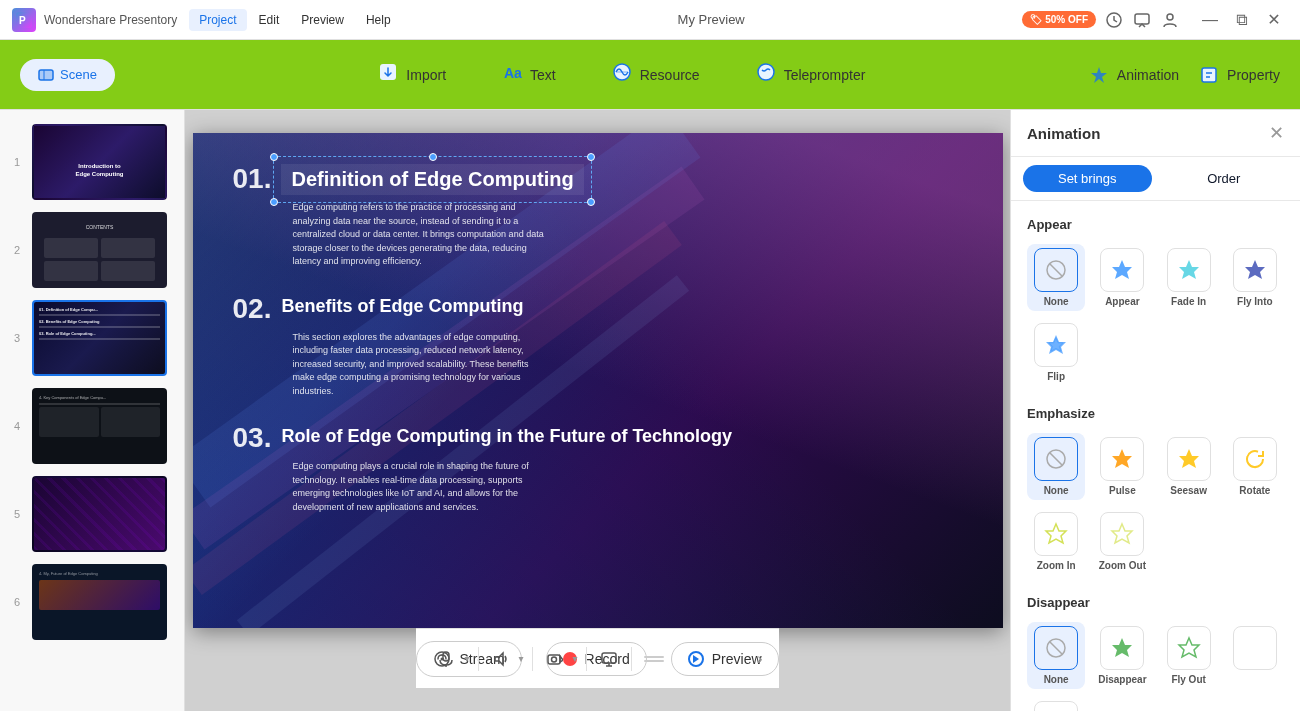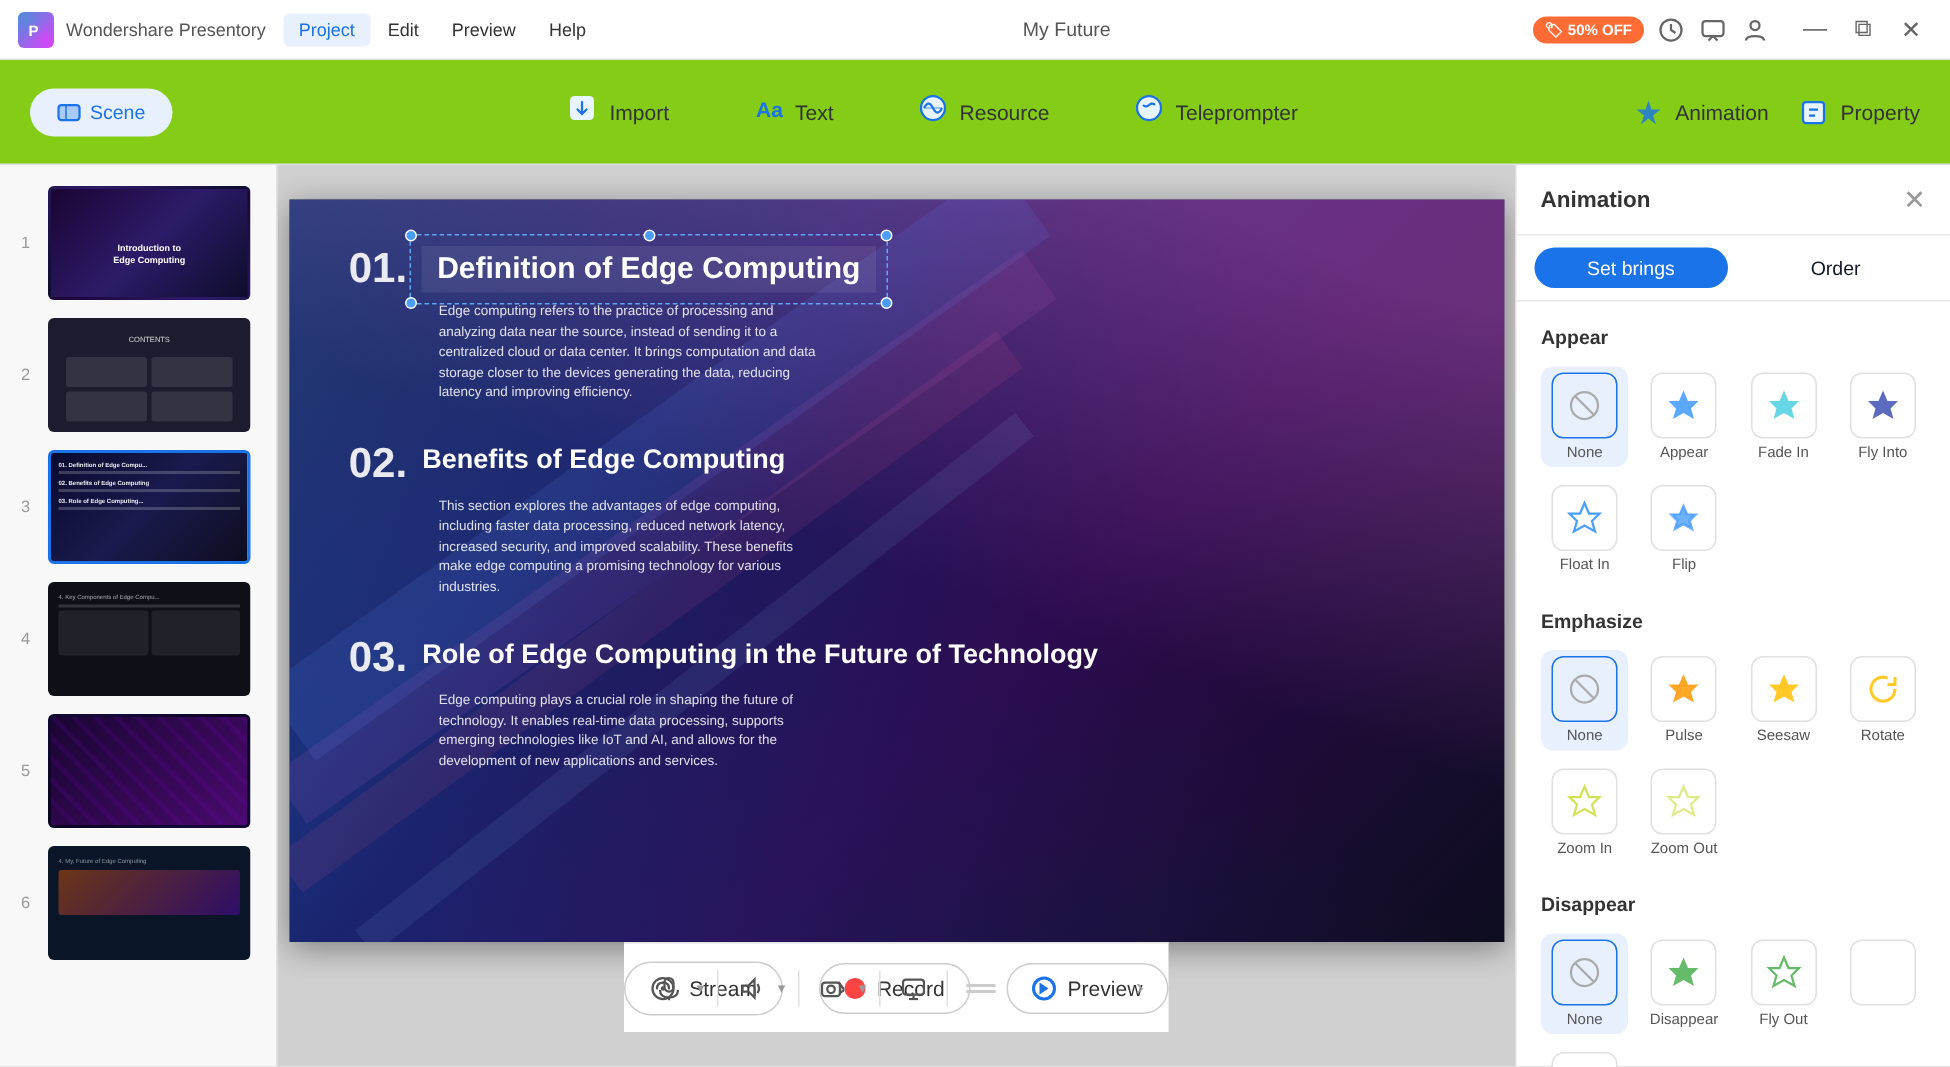--- a/index.html
+++ b/index.html
@@ -232,21 +232,21 @@
     .panel-tab.active {
       background: #1a73e8;
       color: white;
     }
     .panel-content { padding: 16px; overflow-y: auto; }
     .section-label { font-size: 13px; font-weight: 600; color: #333; margin-bottom: 12px; }
     
     .anim-grid { display: grid; grid-template-columns: repeat(4, 1fr); gap: 8px; margin-bottom: 20px; }
     .anim-item {
       display: flex; flex-direction: column; align-items: center; gap: 4px;
-      cursor: pointer; padding: 4px; border-radius: 8px;
+      cursor: pointer; padding: 4px; border-radius: 8px; font-weight: bold;
     }
     .anim-item.selected { background: #e8f0fe; }
     .anim-icon-box {
       width: 44px; height: 44px;
       border-radius: 8px;
       border: 1.5px solid #e0e0e0;
       display: flex; align-items: center; justify-content: center;
       font-size: 20px;
       background: white;
     }
@@ -275,21 +275,21 @@
       <text x="3" y="12" font-size="10" fill="white" font-weight="bold">P</text>
     </svg>
   </div>
   <span class="title-bar-app">Wondershare Presentory</span>
   <div class="title-bar-nav">
     <button class="active">Project</button>
     <button>Edit</button>
     <button>Preview</button>
     <button>Help</button>
   </div>
-  <div class="title-bar-center">My Future</div>
+  <div class="title-bar-center">My Preview</div>
   <div class="title-bar-right">
     <div class="promo-badge">🏷 50% OFF</div>
     <div class="title-bar-icons">
       <div class="title-bar-icon">
         <svg width="18" height="18" viewBox="0 0 18 18" fill="none" stroke="#666" stroke-width="1.5">
             <circle cx="9" cy="9" r="7"></circle>
             <polyline points="9,5 9,9 12,11"></polyline>
           </svg>
       </div>
       <div class="title-bar-icon">
@@ -631,28 +631,20 @@
 
         <div class="anim-item">
           <div class="anim-icon-box">
             <svg width="24" height="24" viewBox="0 0 24 24">
                 <polygon points="12,2 15,9 22,9 17,14 19,21 12,17 5,21 7,14 2,9 9,9" fill="#5c6bc0"></polygon>
               </svg>
           </div>
           <span class="anim-label">Fly Into</span>
         </div>
 
-        <div class="anim-item">
-          <div class="anim-icon-box">
-            <svg width="24" height="24" viewBox="0 0 24 24">
-                <polygon points="12,2 15,9 22,9 17,14 19,21 12,17 5,21 7,14 2,9 9,9" fill="none" stroke="#4a9eff" stroke-width="1.5"></polygon>
-              </svg>
-          </div>
-          <span class="anim-label">Float In</span>
-        </div>
 
         <div class="anim-item">
           <div class="anim-icon-box">
             <svg width="24" height="24" viewBox="0 0 24 24">
               <polygon points="12,2 15,9 22,9 17,14 19,21 12,17 5,21 7,14 2,9 9,9" fill="#4a9eff" opacity="0.8"></polygon>
               <polygon points="12,2 15,9 22,9 17,14 19,21 12,17 5,21 7,14 2,9 9,9" fill="none" stroke="#4a9eff" stroke-width="1" transform="scale(0.7,0.7) translate(5,5)"></polygon>
             </svg>
           </div>
           <span class="anim-label">Flip</span>
         </div>

